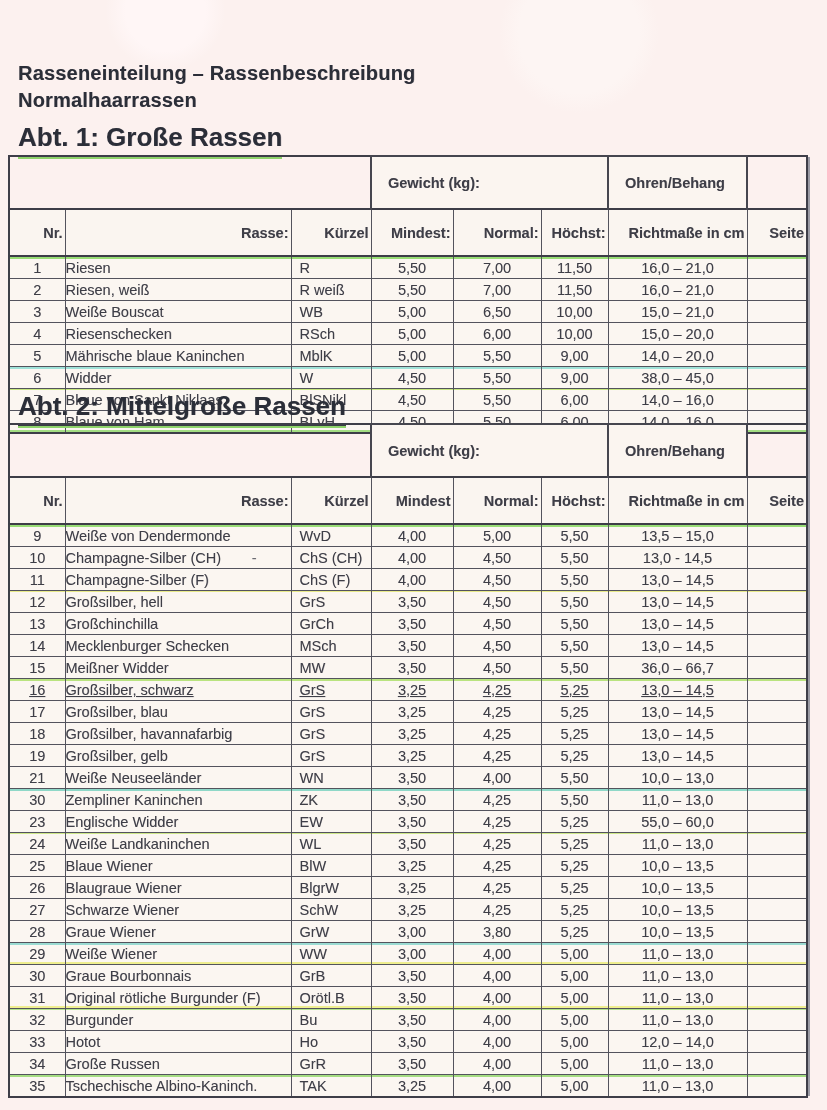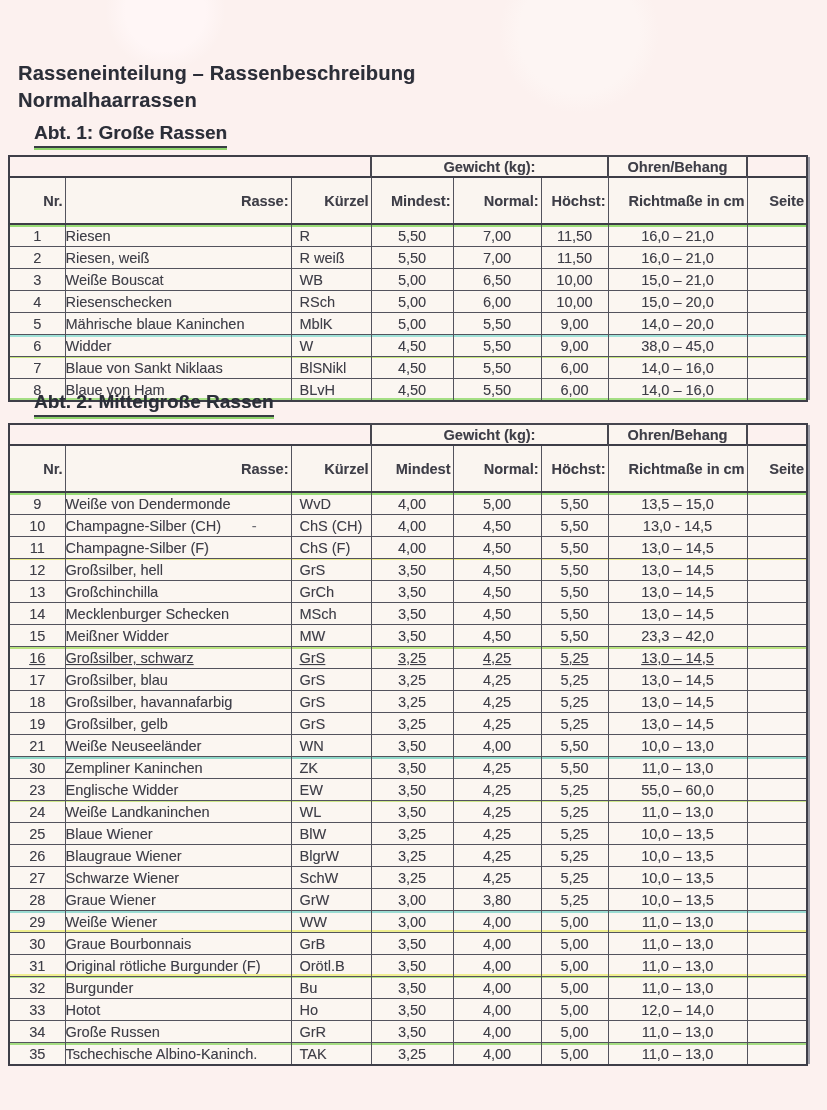--- a/index.html
+++ b/index.html
@@ -16,26 +16,25 @@
       #fcf1ef;
   }
   .doc-title {
     position:absolute; top:60px; left:18px;
     font-size:20px; font-weight:bold; line-height:27px;
     color:#2b2e38; letter-spacing:0.2px;
     text-shadow:0.4px 0.4px 0 rgba(50,50,65,0.35);
   }
   .section-heading {
     position:absolute; left:18px;
-    font-size:19px; font-weight:bold; color:#2b2e38;
+    font-size:26px; font-weight:bold; color:#2b2e38;
     padding-bottom:2px;
     border-bottom:2px solid #393c44;
     box-shadow:0 2px 0 #8ed36a;
     text-shadow:0.4px 0.4px 0 rgba(50,50,65,0.35);
-    margin-left:16px;
   }
   #heading-abt1 { top:122px; }
   #heading-abt2 { top:391px; }
 
   table {
     position:absolute; left:8px;
     border-collapse:collapse; table-layout:fixed;
     border:2px solid #3e3e48;
     box-shadow:4px 0 0 -2px #9a9aa4;
   }
@@ -44,22 +43,22 @@
 
   th, td {
     border:1px solid #53535d;
     font-size:14.5px; color:#3e3e47;
     overflow:hidden; white-space:nowrap;
     text-shadow:0.3px 0.3px 0 rgba(60,60,75,0.3);
   }
   
   .grp-cell {
     border:2px solid #46464f; border-bottom:none;
-    font-weight:bold; text-align:center;
-    background:#fbf5f0; height:19px; padding:0;
+    font-weight:bold; 
+    background:#fbf5f0; height:19px; padding:16px;
   }
   .grp-spacer { border:none; background:transparent; }
 
   thead th.col-h {
     font-weight:bold; text-align:right; height:21px;
     border-top:2px solid #3d3d47; border-bottom:2px solid #3d3d47;
     background:#faf5f0; padding:12px 2px;
   }
   tbody td { height:21px; background:#fbf6f1; padding:0; }
   td.c0 { text-align:center; }
@@ -303,21 +302,21 @@
           <td class="c6">13,0 – 14,5</td>
           <td class="c7"></td>
         </tr>
         <tr>
           <td class="c0">15</td>
           <td class="c1">Meißner Widder</td>
           <td class="c2">MW</td>
           <td class="c3">3,50</td>
           <td class="c4">4,50</td>
           <td class="c5">5,50</td>
-          <td class="c6">23,3 – 42,0</td>
+          <td class="c6">36,0 – 66,7</td>
           <td class="c7"></td>
         </tr>
         <tr>
           <td class="c0">16</td>
           <td class="c1">Großsilber, schwarz</td>
           <td class="c2">GrS</td>
           <td class="c3">3,25</td>
           <td class="c4">4,25</td>
           <td class="c5">5,25</td>
           <td class="c6">13,0 – 14,5</td>

